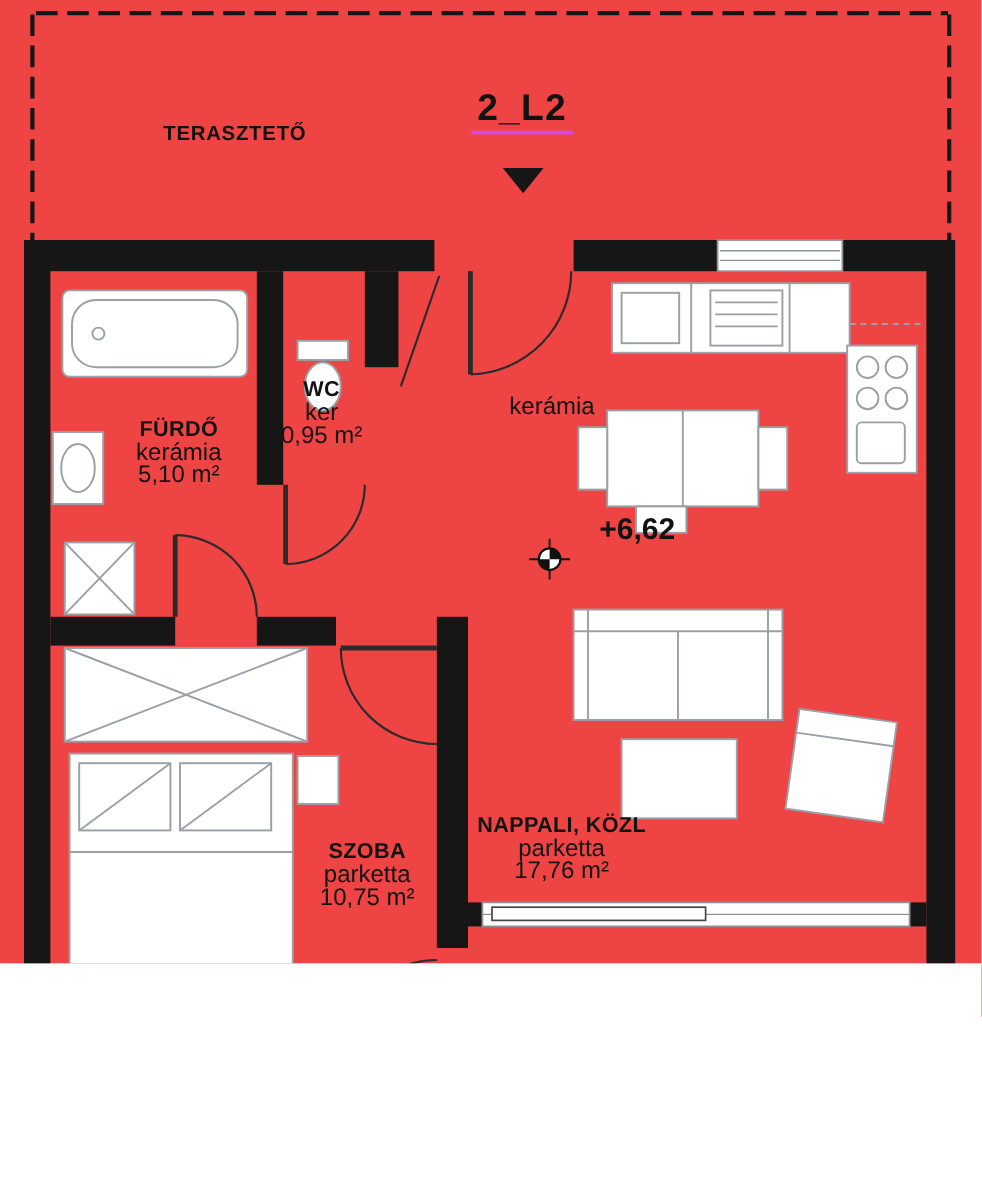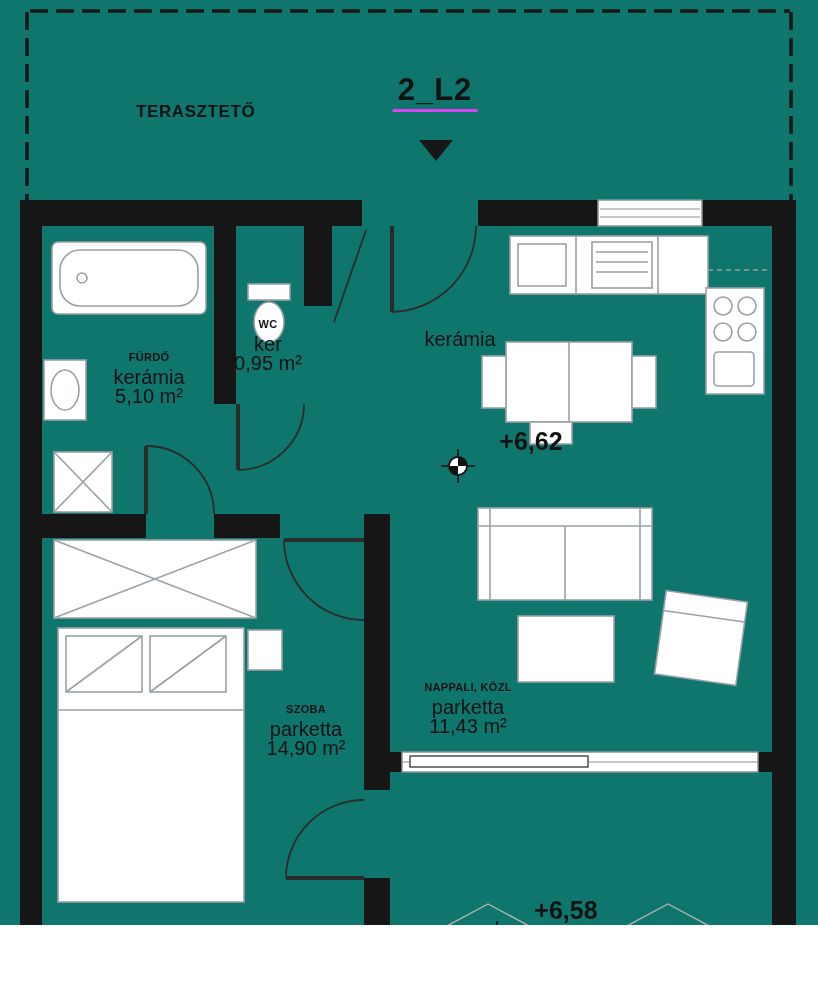--- a/index.html
+++ b/index.html
@@ -1,36 +1,36 @@
 <!DOCTYPE html>
 <html style="--wall: #161616; --furn: #9aa0a6; --win: #8d9296; --line: #2b2b2b; --text: #121212;"><head>
 <meta charset="utf-8">
 <style>
   :root{
     --wall:#161616; --furn:#9aa0a6; --win:#8d9296; --line:#2b2b2b; --text:#121212;
   }
   html,body{margin:0;padding:0;background:#ffffff;}
-  .stage{position:relative;width:818px;height:925px;background:#0f766e;overflow:hidden;
+  .stage{position:relative;width:818px;height:803px;background:#ef4444;overflow:hidden;
          font-family:"Liberation Sans", sans-serif;color:var(--text);}
   .stage svg{position:absolute;left:0;top:0;}
   
   .wall{fill:var(--wall);}
   .dash{stroke:var(--wall);stroke-width:3.5;stroke-dasharray:18 8;fill:none;}
   .win{fill:#fff;stroke:var(--win);stroke-width:1.5;}
   .winline{stroke:var(--win);stroke-width:1.2;}
   .panel{fill:#fff;stroke:#444;stroke-width:1.4;}
   .door{stroke:var(--line);stroke-width:1.8;fill:none;}
   .leaf{stroke:var(--line);stroke-width:4;}
   .furn{fill:#fff;stroke:var(--furn);stroke-width:1.6;}
   .furnline{stroke:var(--furn);stroke-width:1.6;fill:none;}
   .drain{stroke:#b3b3b3;stroke-width:1.4;fill:none;}
   .mark{stroke:#111;stroke-width:1.6;}
   
   .room-label{position:absolute;transform:translateX(-50%);text-align:center;white-space:nowrap;z-index:5;}
-  .rname{font-weight:bold;font-size:11px;line-height:21px;letter-spacing:.3px;}
+  .rname{font-weight:bold;font-size:18px;line-height:21px;letter-spacing:.3px;}
   .rname.big{font-size:18px;}
   .rsub{font-size:20px;line-height:19px;}
   .roof-label{position:absolute;left:136px;top:102px;font-weight:bold;font-size:17px;letter-spacing:.6px;z-index:5;}
   .section-label{position:absolute;left:435px;top:72px;transform:translateX(-50%);
                  font-weight:bold;font-size:31px;letter-spacing:1px;
                  border-bottom:3px solid #d946ef;padding:0 5px 1px;z-index:5;text-align:right;}
   .elev{position:absolute;transform:translateX(-50%);font-weight:bold;font-size:25px;white-space:nowrap;z-index:5;margin-left:28px;}
 </style>
 </head>
 <body>
@@ -220,26 +220,26 @@
     <div class="rsub">0,95 m²</div>
   </div>
 
   <div class="room-label" style="left:460px;top:330px">
     <div class="rsub">kerámia</div>
   </div>
 
   <div class="room-label" style="left:306px;top:699px">
     <div class="rname">SZOBA</div>
     <div class="rsub">parketta</div>
-    <div class="rsub">14,90 m²</div>
+    <div class="rsub">10,75 m²</div>
   </div>
 
   <div class="room-label" style="left:468px;top:677px">
     <div class="rname">NAPPALI, KÖZL</div>
     <div class="rsub">parketta</div>
-    <div class="rsub">11,43 m²</div>
+    <div class="rsub">17,76 m²</div>
   </div>
 
 
   <div class="elev" style="left:503px;top:427px">+6,62</div>
   <div class="elev" style="left:538px;top:896px">+6,58</div>
 
 </div>
 
 </body></html>

